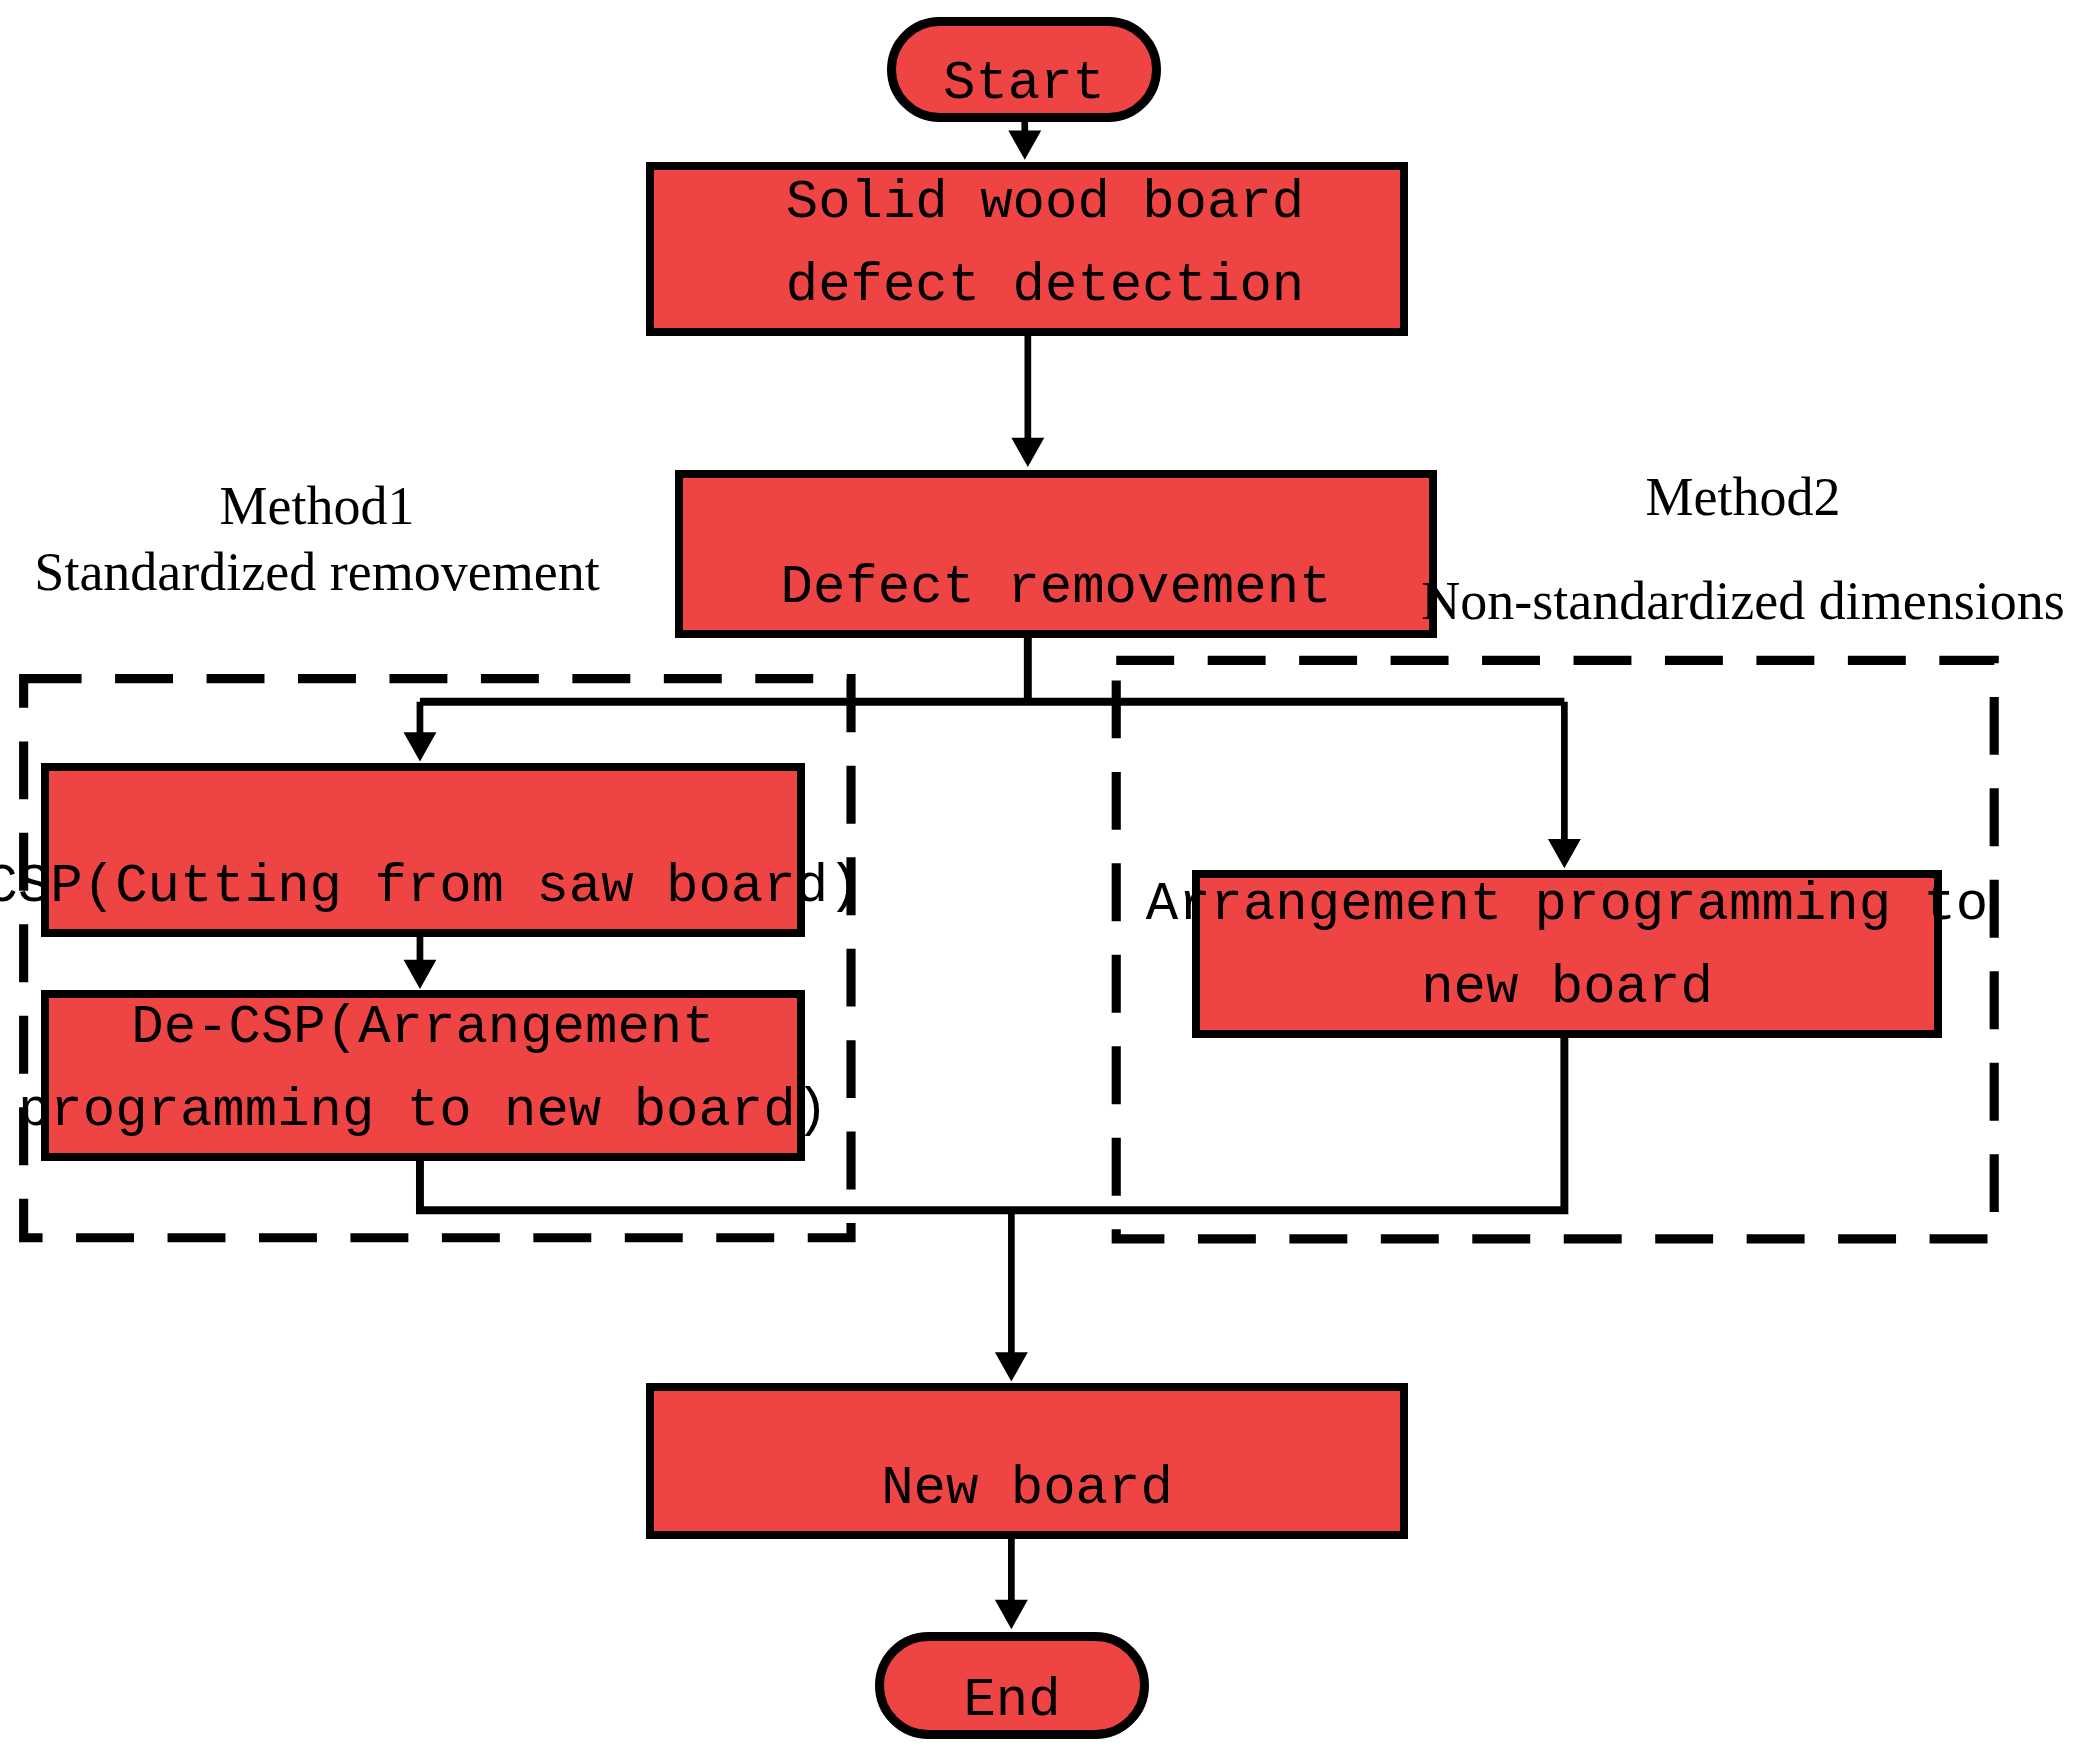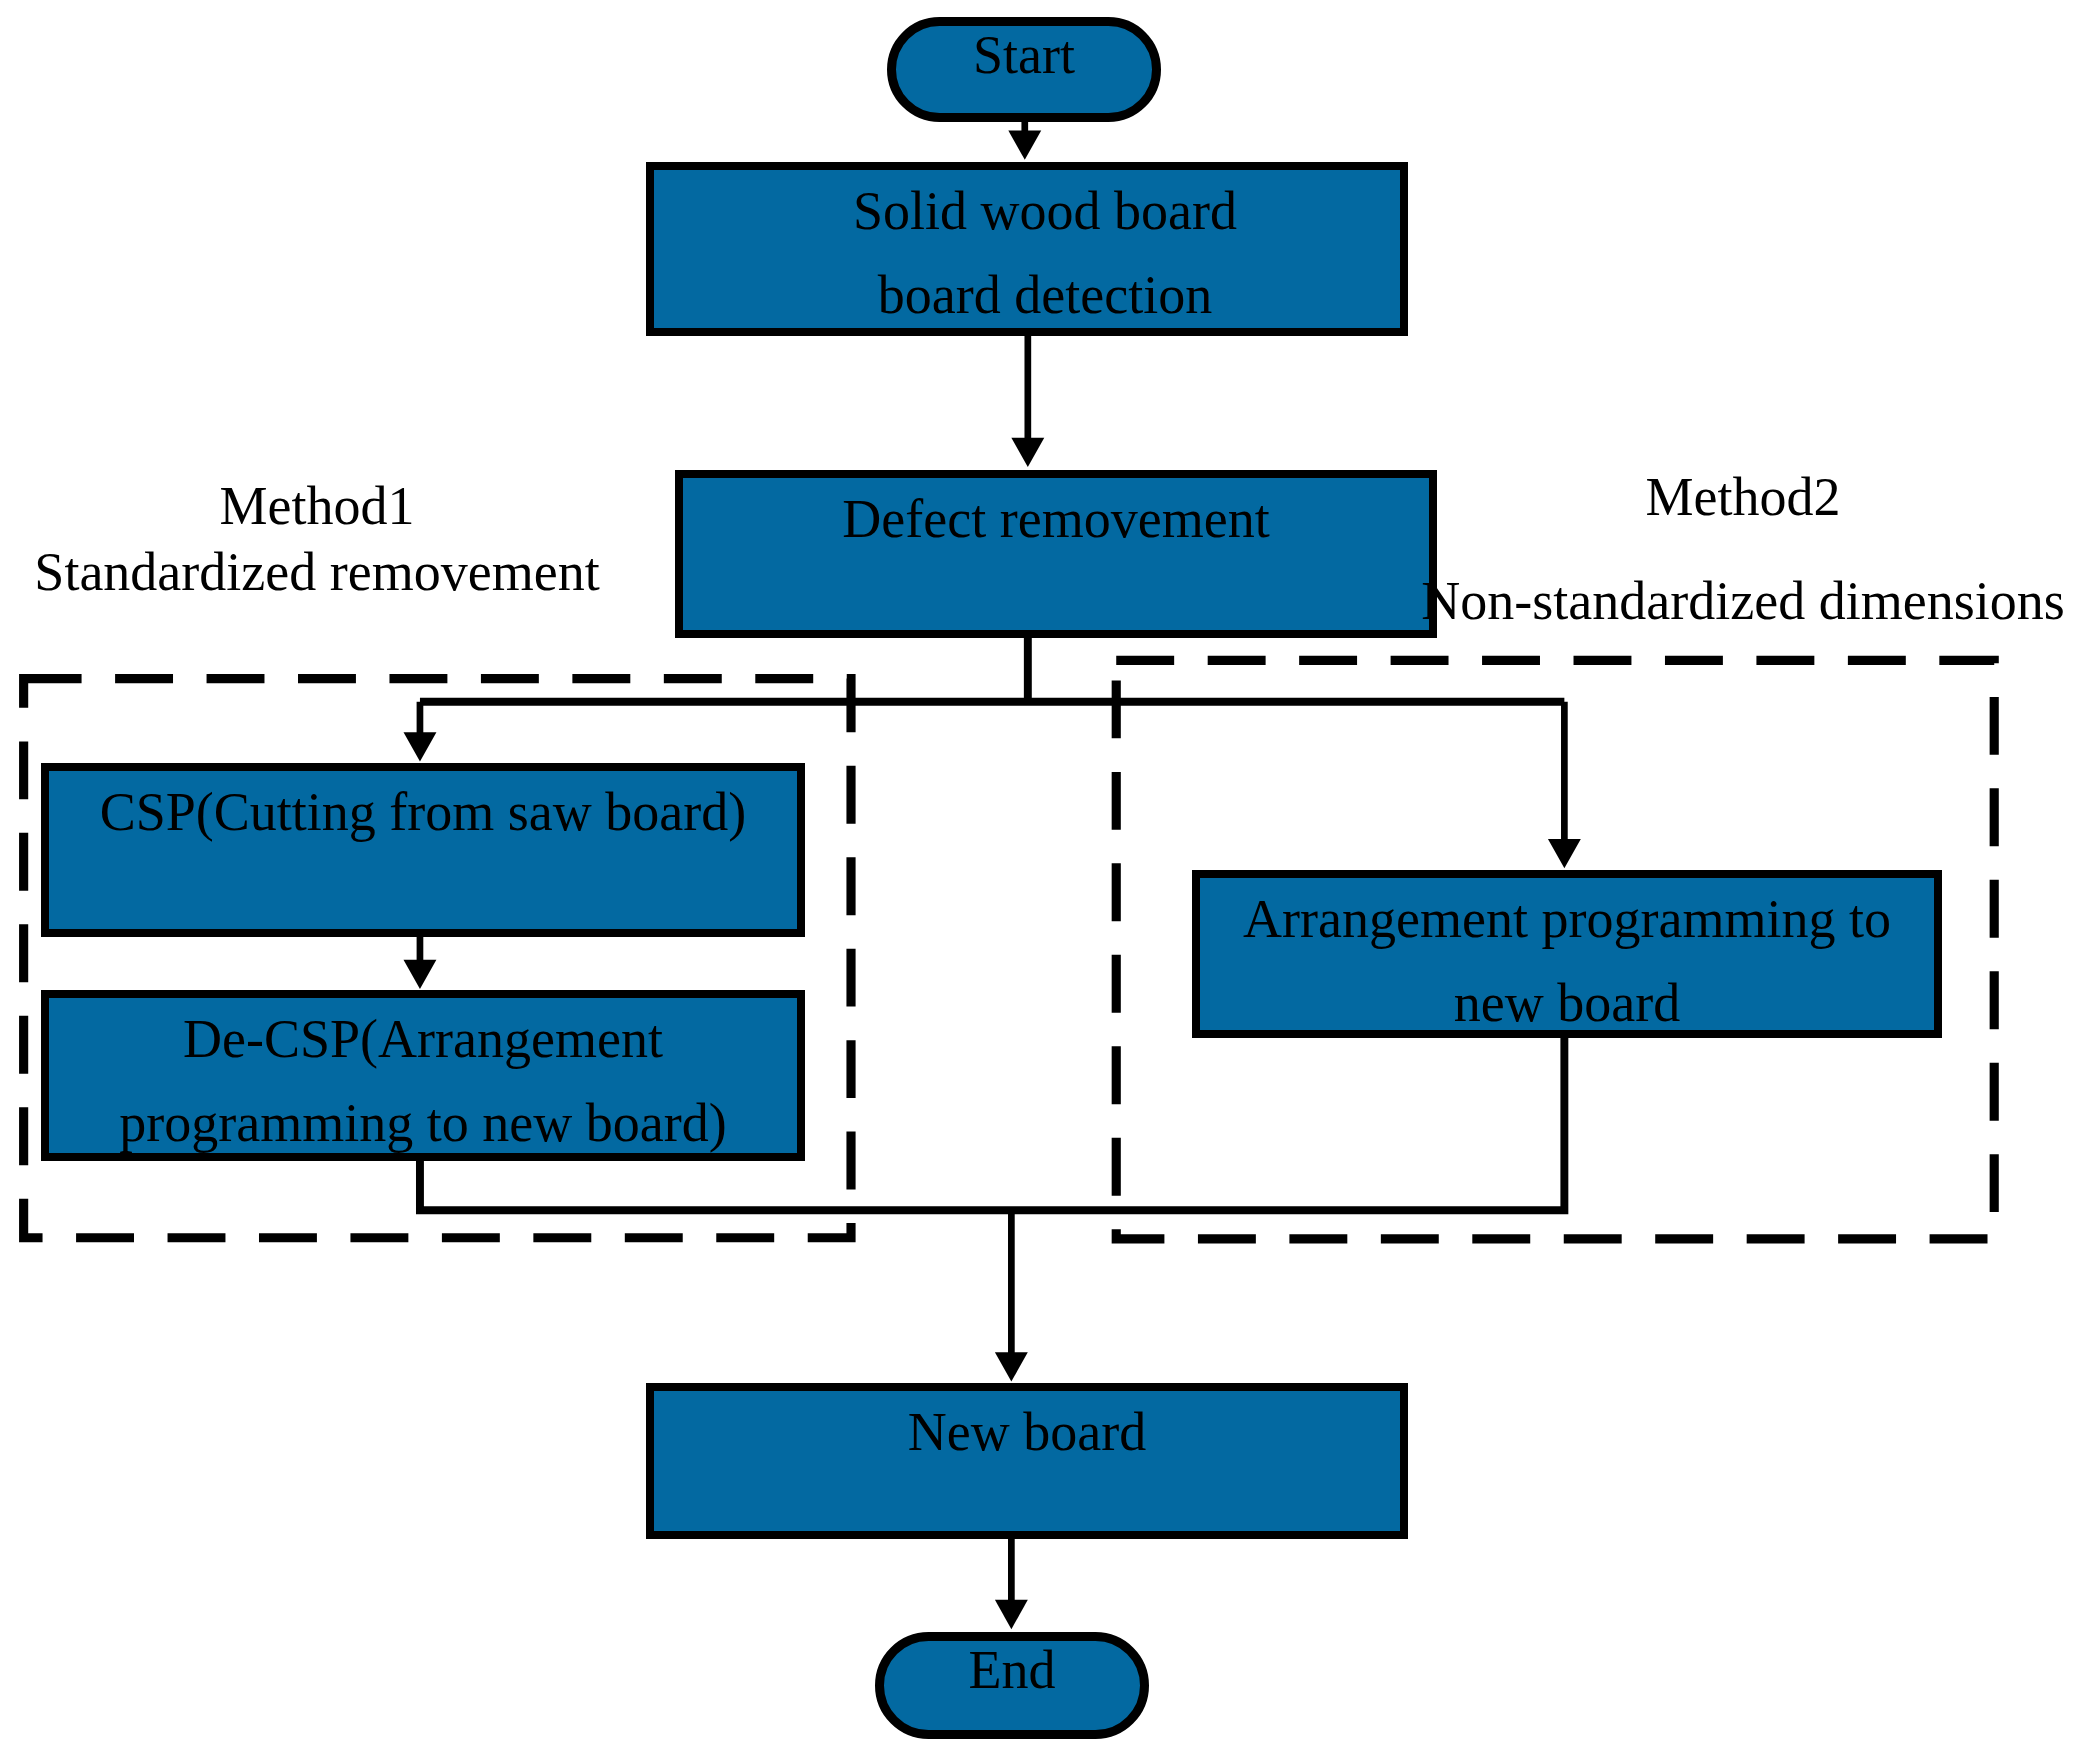--- a/index.html
+++ b/index.html
@@ -20,28 +20,29 @@
     position: absolute;
     left: 0;
     top: 0;
     width: 2077px;
     height: 1759px;
   }
   .node {
     position: absolute;
     box-sizing: border-box;
     border: 8px solid #000000;
-    background: #0369a1;
+    background: #ef4444;
     display: flex;
     flex-direction: column;
     align-items: center;
-    justify-content: flex-start;
+    justify-content: flex-end;
     text-align: center;
     font-size: 54px;
     line-height: 1.55;
+    font-family: Liberation Mono, monospace;
   }
   .node .tline {
     white-space: nowrap;
   }
   .terminal {
     border-width: 9.1px;
     border-radius: 54px;
     line-height: 1.1;
   }
   .floating-label {
@@ -94,21 +95,21 @@
     <path d="M1658 2521 V2628" stroke="#000000" stroke-width="11" fill="none"></path>
     <polygon points="1631,2624 1685,2624 1658,2672" fill="#000000"></polygon>
   </svg>
 
   <div class="node terminal" style="left:887px; top:17px; width:274px; height:105px;">
     <div class="tline">Start</div>
   </div>
 
   <div class="node" style="left:646px; top:162px; width:762px; height:174px;padding-left:36px;">
     <div class="tline">Solid wood board</div>
-    <div class="tline">board detection</div>
+    <div class="tline">defect detection</div>
   </div>
 
   <div class="node" style="left:646px; top:470px; width:762px; height:168px;margin-left:29px;">
     <div class="tline">Defect removement</div>
   </div>
 
   <div class="floating-label" style="left:0px; top:474px; width:634px;">
     <div class="tline">Method1</div>
     <div class="tline">Standardized removement</div>
   </div>

